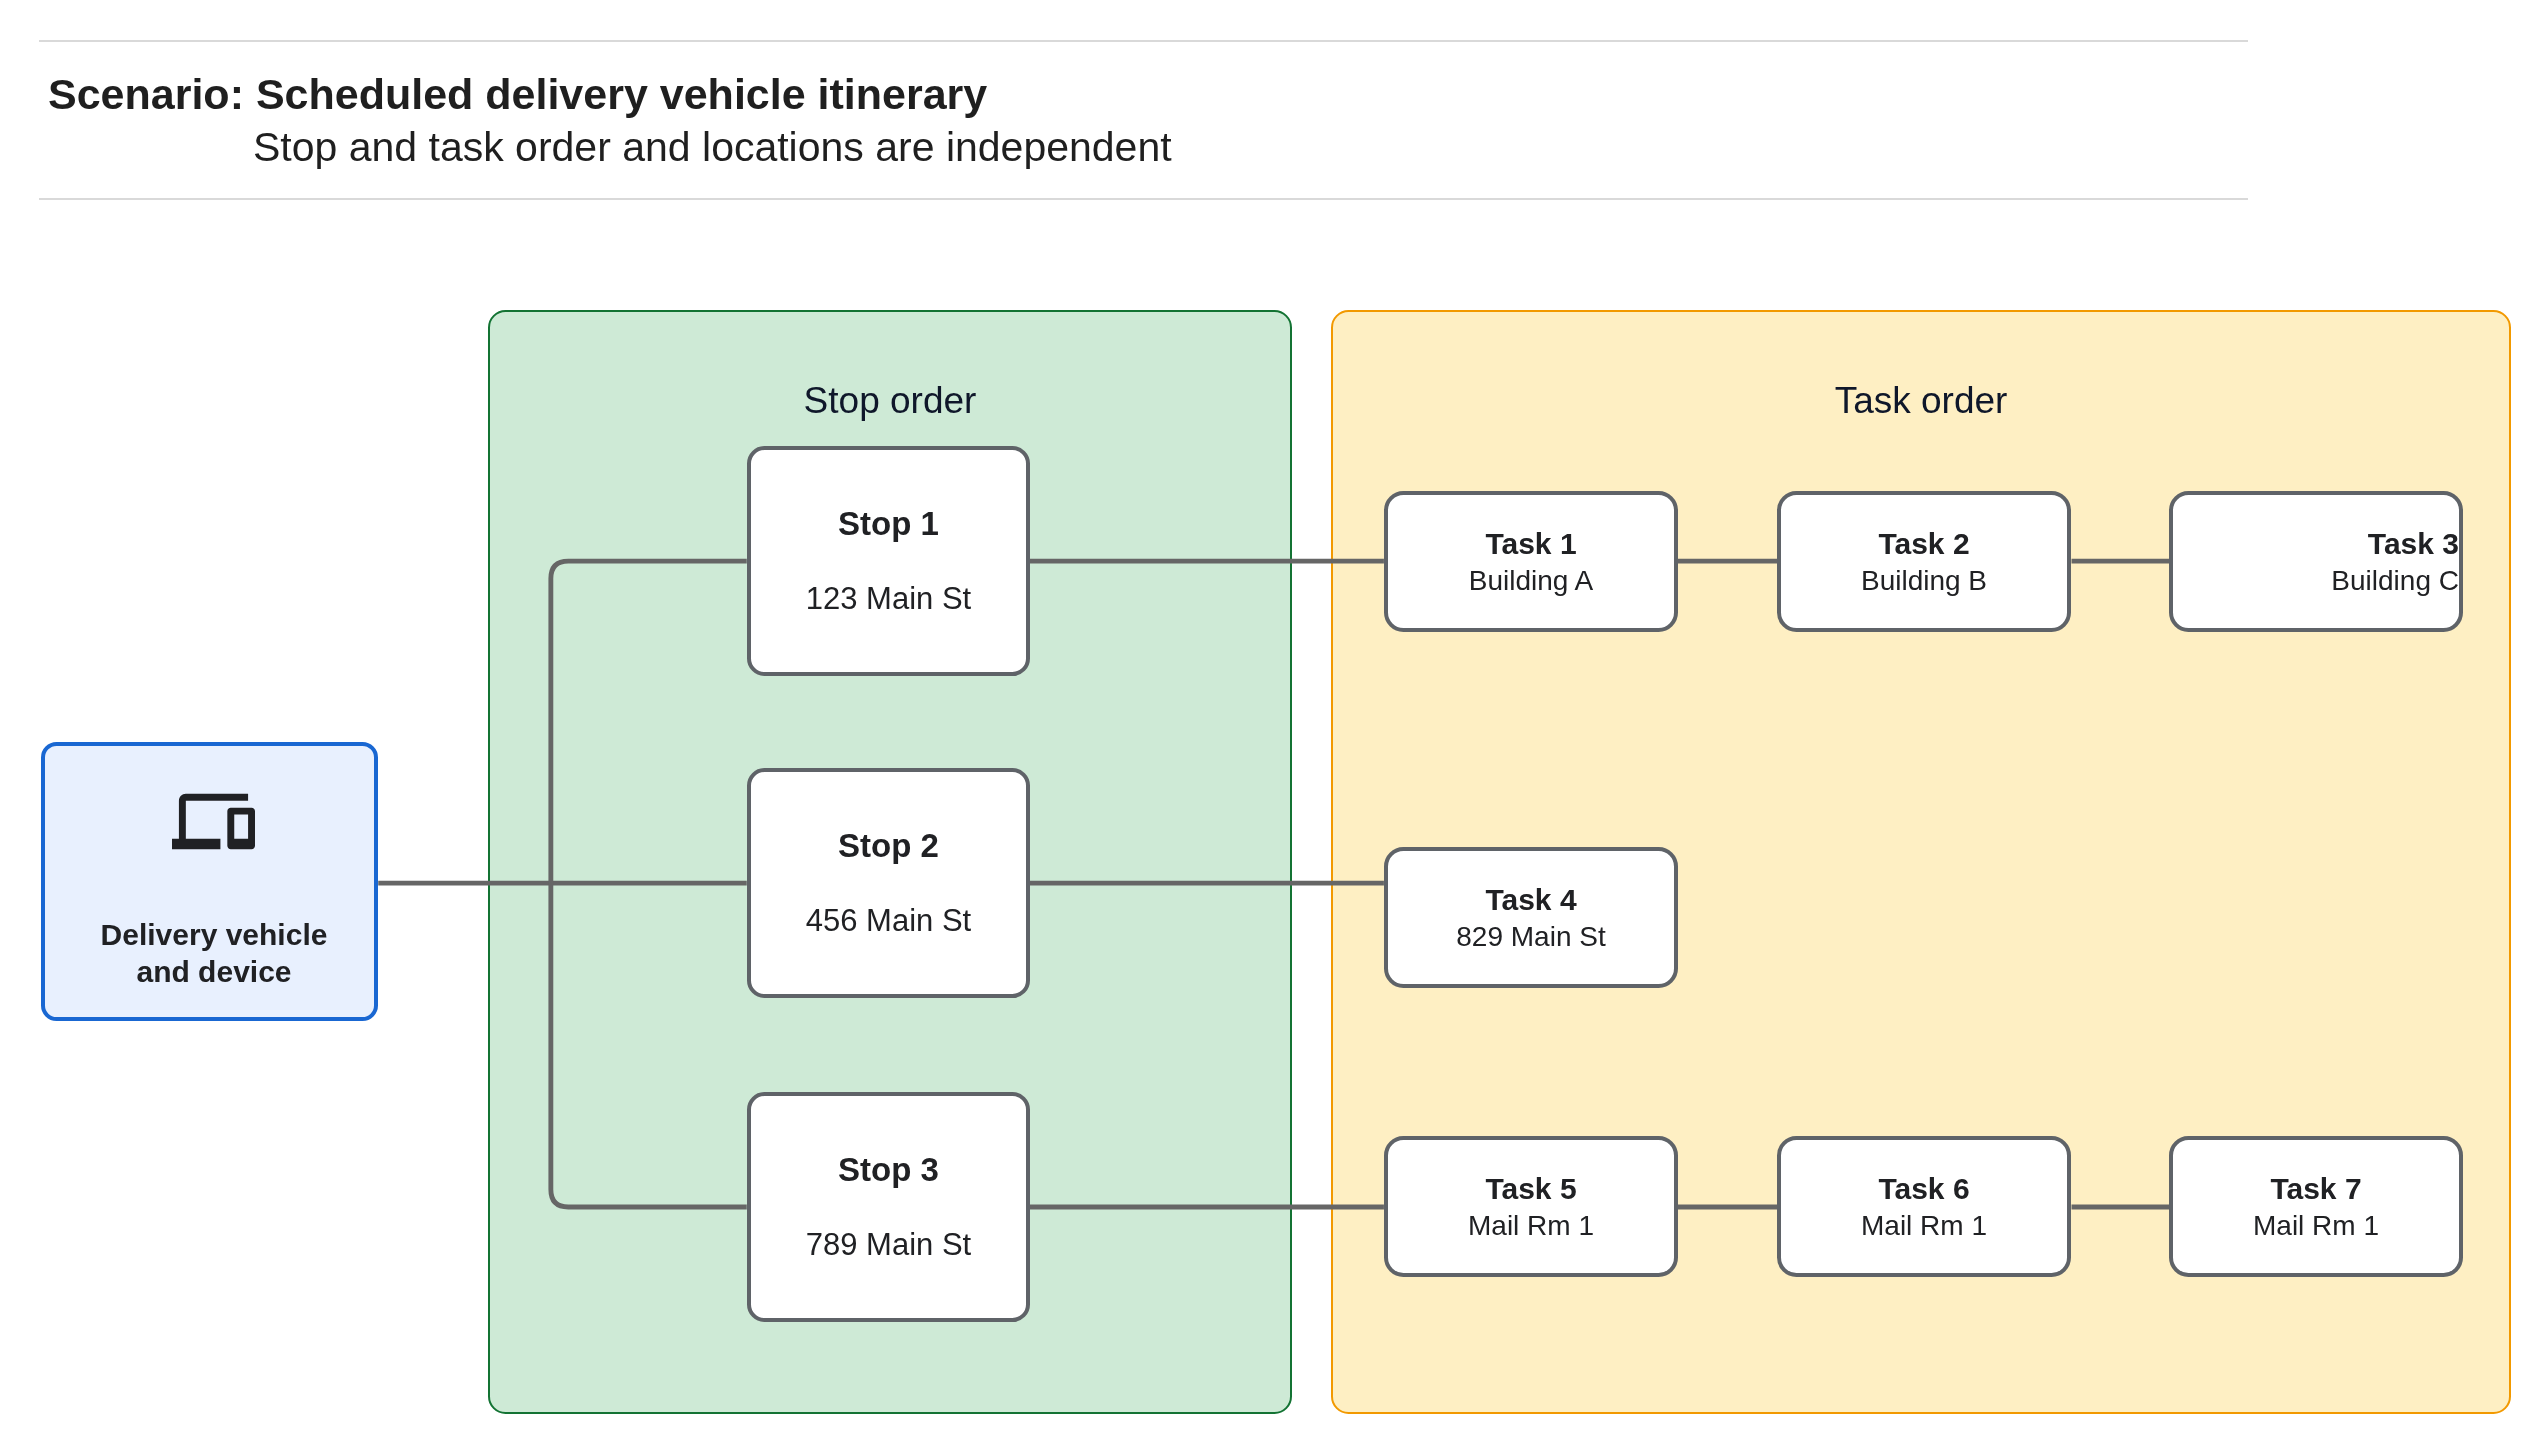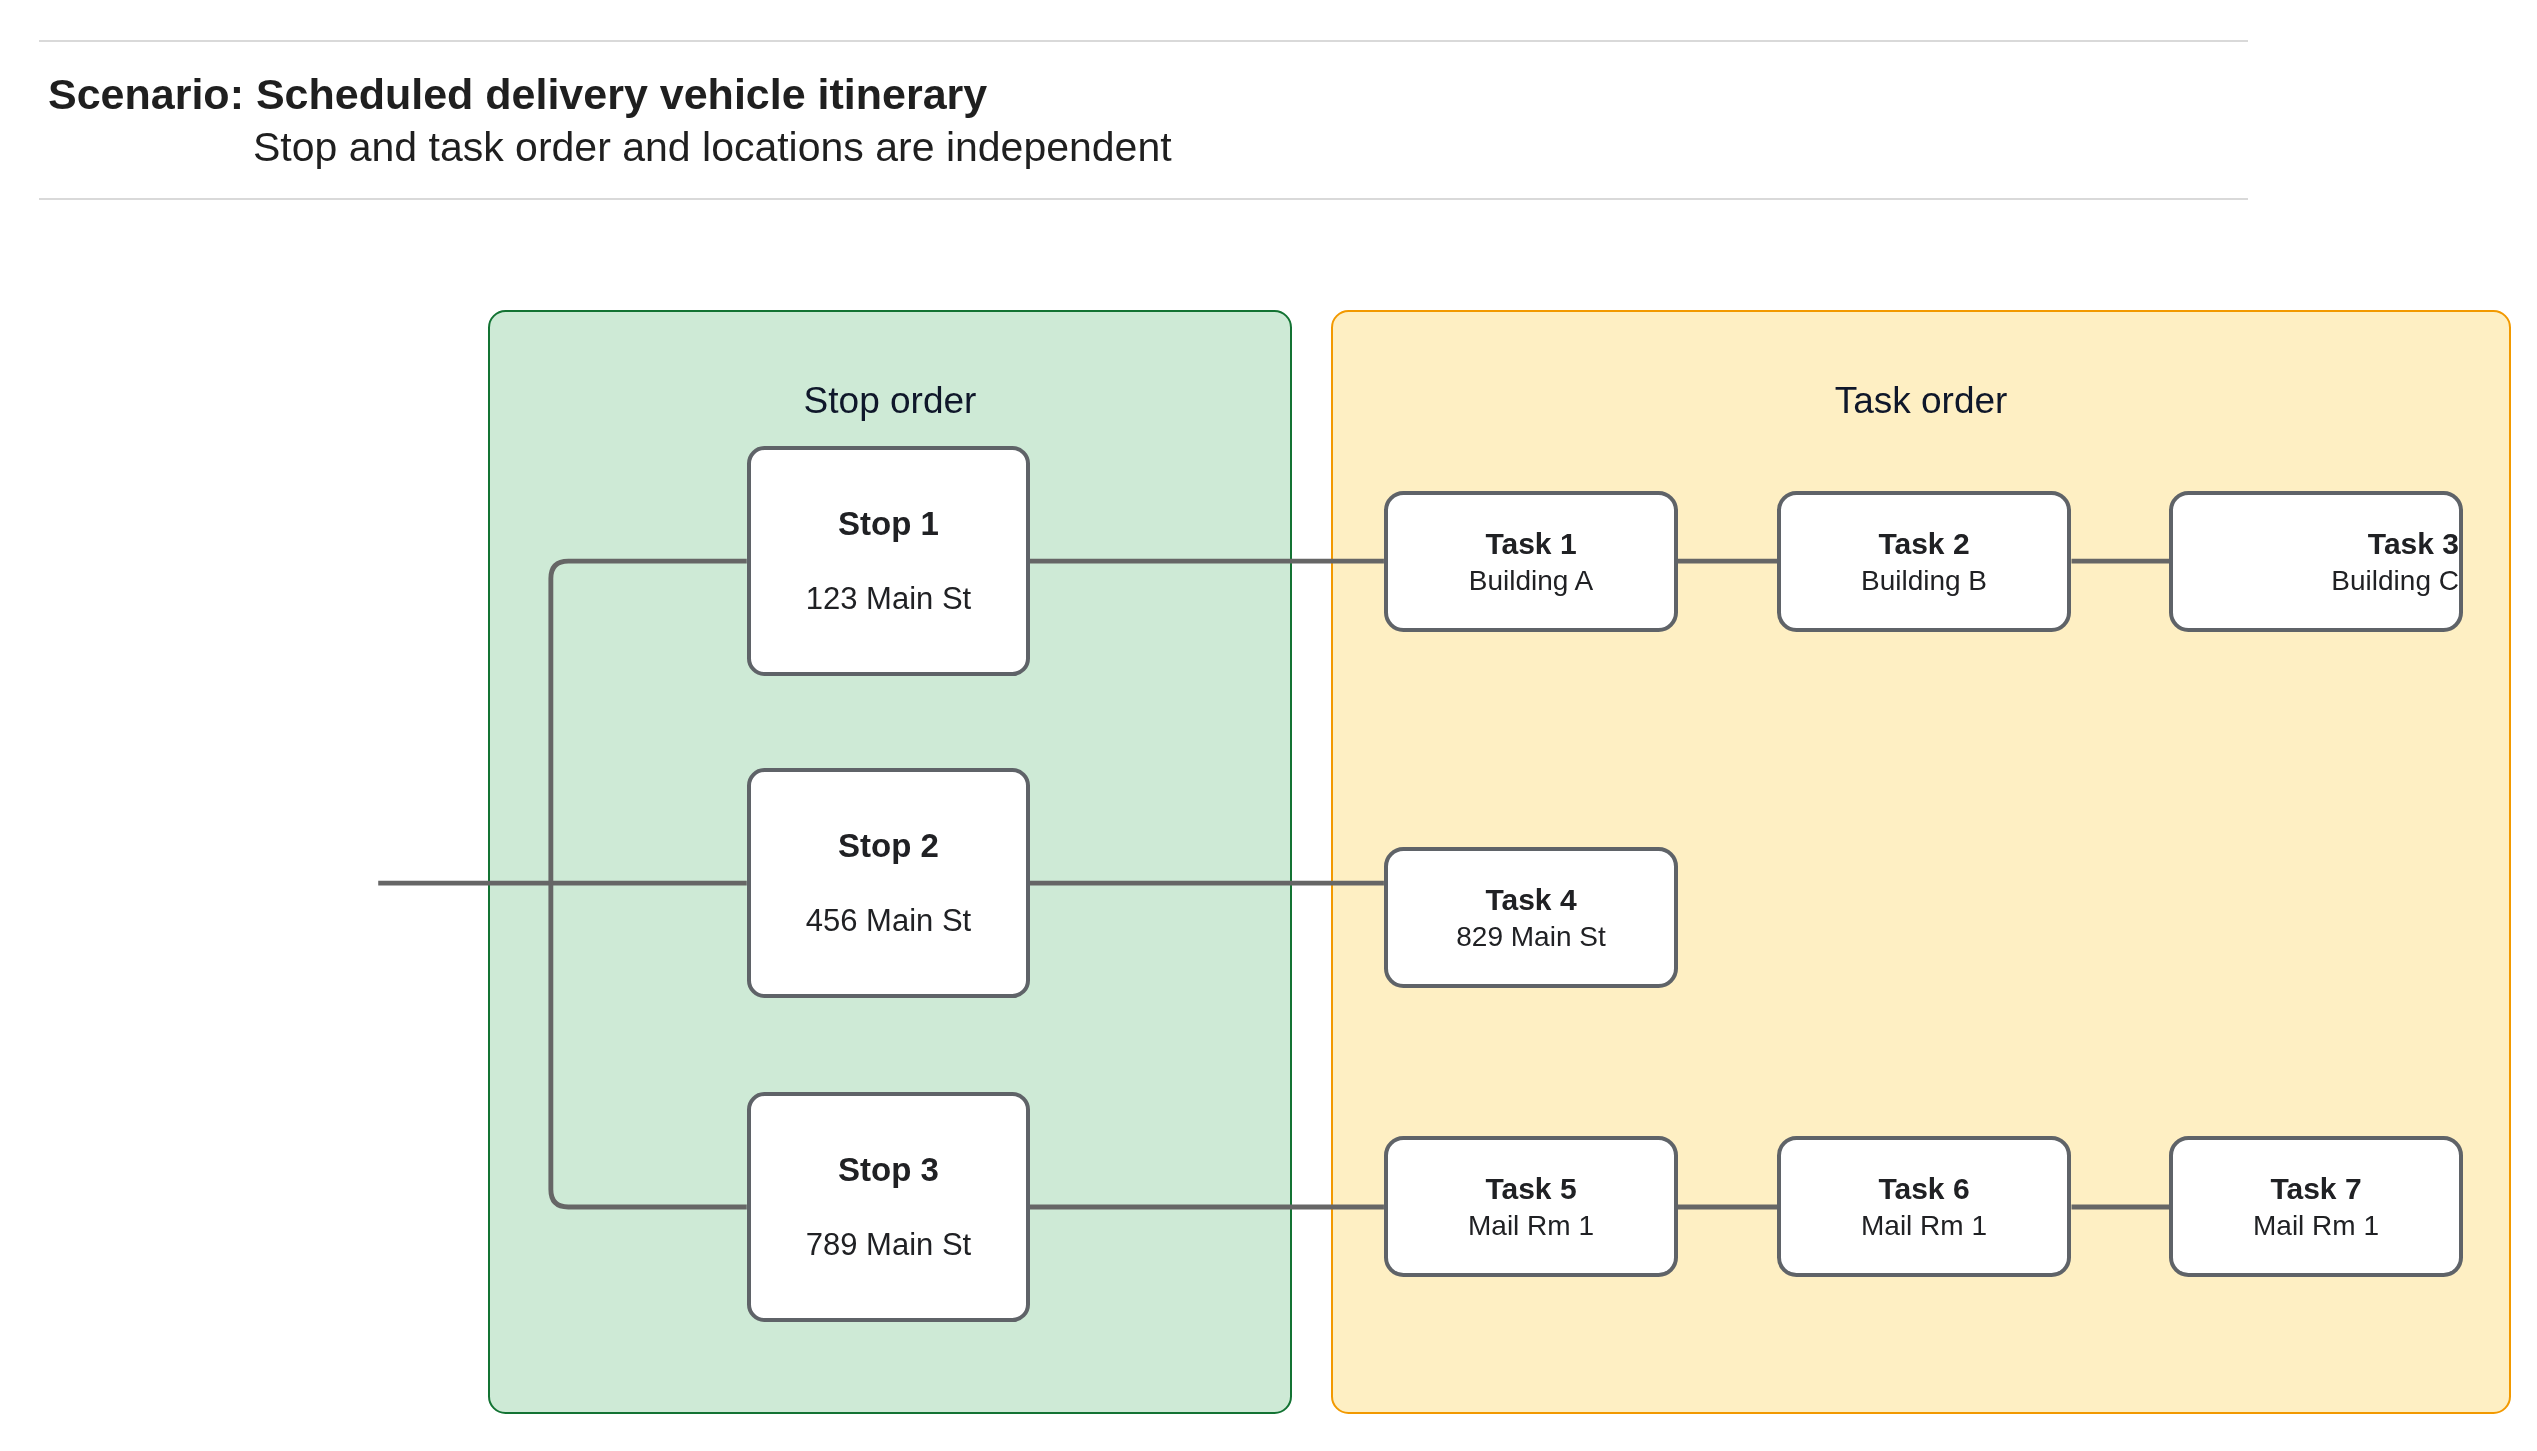--- a/index.html
+++ b/index.html
@@ -60,20 +60,26 @@
     <path class="wire" d="M568 910.5 L568 1226.5 Q568 1244.5 586 1244.5 L770 1244.5"></path>
     <path class="wire" d="M1062 578.5 H1427"></path>
     <path class="wire" d="M1730 578.5 H1833"></path>
     <path class="wire" d="M2136 578.5 H2237"></path>
     <path class="wire" d="M1062 910.5 H1427"></path>
     <path class="wire" d="M1062 1244.5 H1427"></path>
     <path class="wire" d="M1730 1244.5 H1833"></path>
     <path class="wire" d="M2136 1244.5 H2237"></path>
   </svg>
 
+  <div class="vehicle-node">
+    <svg class="vehicle-icon" viewBox="0 0 24 24">
+      <path fill="#202124" d="M4 6h18V4H4c-1.1 0-2 .9-2 2v11H0v3h14v-3H4V6zm19 2h-6c-.55 0-1 .45-1 1v10c0 .55.45 1 1 1h6c.55 0 1-.45 1-1V9c0-.55-.45-1-1-1zm-1 9h-4v-7h4v7z"></path>
+    </svg>
+    <div class="vehicle-label">Delivery vehicle and device</div>
+  </div>
 
   <div class="node stop-node" style="top:446px;">
     <div class="node-title">Stop 1</div>
     <div class="node-sub">123 Main St</div>
   </div>
   <div class="node stop-node" style="top:768px;">
     <div class="node-title">Stop 2</div>
     <div class="node-sub">456 Main St</div>
   </div>
   <div class="node stop-node" style="top:1092px;justify-content:center;">

